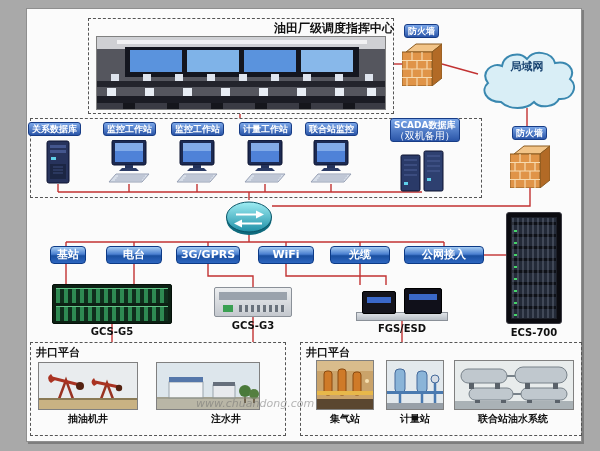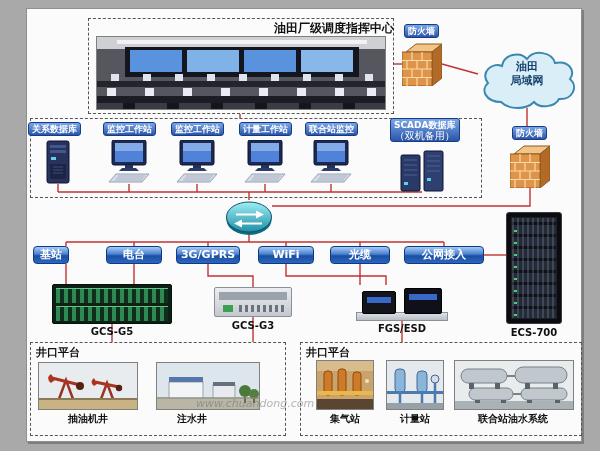--- a/index.html
+++ b/index.html
@@ -138,21 +138,20 @@
       </g>
     </svg>
   </div>
 
   <div class="icon" style="left:476px;top:46px;width:102px;height:70px">
     <svg width="102" height="70" viewBox="0 0 102 70">
       <path d="M25 56 C 10 56 4 44 12 37 C 4 26 16 16 26 20 C 28 8 44 5 51 13 C 58 3 76 6 79 17 C 92 14 100 24 94 33 C 103 41 96 54 83 53 C 79 61 64 63 58 56 C 50 64 33 64 25 56 Z" fill="#d9eef6" stroke="#3a88b0" stroke-width="2"></path>
     </svg>
   </div>
   <div class="cloud-text">
-    <span style="display:block">油田</span>
     <span style="display:block">局域网</span>
   </div>
 
   <div class="pill" style="left:512px;top:126px">防火墙</div>
   <div class="icon" style="left:510px;top:144px;width:40px;height:44px">
     <svg width="40" height="44" viewBox="0 0 40 44">
       <polygon points="4,10 14,2 40,2 30,10" fill="#f2c488" stroke="#8a5a20" stroke-width="1"></polygon>
       <polygon points="30,10 40,2 40,36 30,44" fill="#b26a26" stroke="#8a5a20" stroke-width="1"></polygon>
       <rect x="0" y="10" width="30" height="34" fill="#e09448" stroke="#8a5a20"></rect>
       <g stroke="#f6d9ae" stroke-width="1.2">
@@ -263,21 +262,21 @@
       </defs>
       <ellipse cx="23" cy="20" rx="22.5" ry="15" fill="#0f6b7e"></ellipse>
       <ellipse cx="23" cy="17" rx="22.5" ry="15" fill="url(#rg1)" stroke="#0b5668"></ellipse>
       <g fill="#fff">
         <path d="M10 13.5 H30 V10.5 L38 14.5 L30 18.5 V15.5 H10 Z"></path>
         <path d="M36 22.5 H16 V19.5 L8 23.5 L16 27.5 V24.5 H36 Z"></path>
       </g>
     </svg>
   </div>
 
-  <div class="netbtn" style="left:33px;top:246px;width:36px">基站</div>
+  <div class="netbtn" style="left:50px;top:246px;width:36px">基站</div>
   <div class="netbtn" style="left:106px;top:246px;width:56px">电台</div>
   <div class="netbtn" style="left:176px;top:246px;width:64px">3G/GPRS</div>
   <div class="netbtn" style="left:258px;top:246px;width:56px">WiFi</div>
   <div class="netbtn" style="left:330px;top:246px;width:60px">光缆</div>
   <div class="netbtn" style="left:404px;top:246px;width:80px">公网接入</div>
 
   <div class="gcs5">
     <div class="gcs5-row"></div>
     <div class="gcs5-row"></div>
   </div>
@@ -340,21 +339,21 @@
       <rect x="12" y="19" width="34" height="16" fill="#f2f4f6" stroke="#99a3ab"></rect>
       <rect x="12" y="14" width="34" height="5" fill="#5577aa"></rect>
       <rect x="56" y="22" width="22" height="13" fill="#e8eaee" stroke="#99a3ab"></rect>
       <rect x="56" y="19" width="22" height="4" fill="#666f7c"></rect>
       <circle cx="88" cy="28" r="6" fill="#4a7a3a"></circle>
       <circle cx="97" cy="31" r="5" fill="#557f40"></circle>
       <path d="M88 34 V40 M97 36 V40" stroke="#5a4a30" stroke-width="1.5"></path>
       <path d="M0 35 H104" stroke="#8a8a7a" stroke-width="1"></path>
     </svg>
   </div>
-  <div class="dev-label" style="left:140px;top:412px;width:104px">注水井</div>
+  <div class="dev-label" style="left:174px;top:412px;width:104px">注水井</div>
 
   <div class="dashed-box" style="left:300px;top:342px;width:282px;height:94px"></div>
   <div class="sec-title" style="left:306px;top:345px">井口平台</div>
 
   <div class="photo" style="left:316px;top:360px;width:58px;height:50px">
     <svg width="58" height="50" viewBox="0 0 58 50">
       <rect width="58" height="50" fill="#caa36a"></rect>
       <rect width="58" height="10" fill="#d9bc8c"></rect>
       <g stroke="#8a4a10" fill="#cf7a28">
         <rect x="7" y="10" width="8" height="24" rx="3"></rect>

